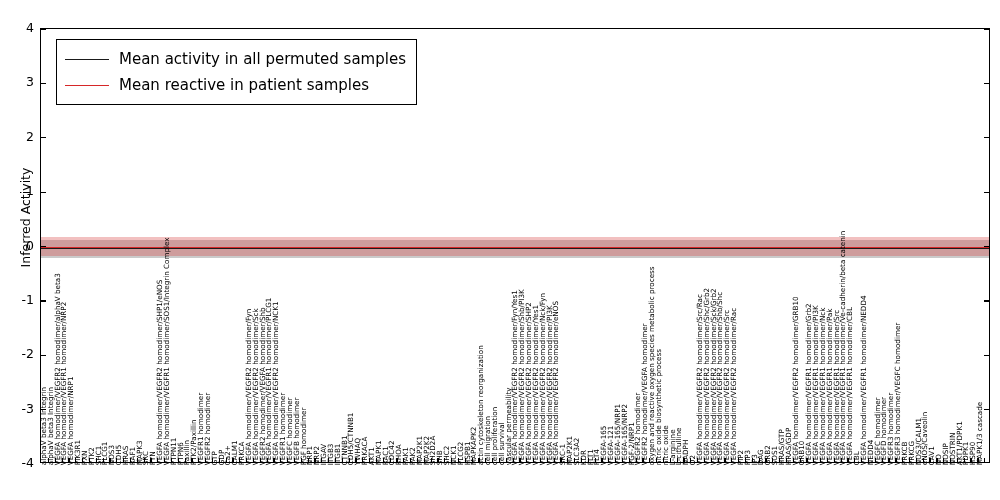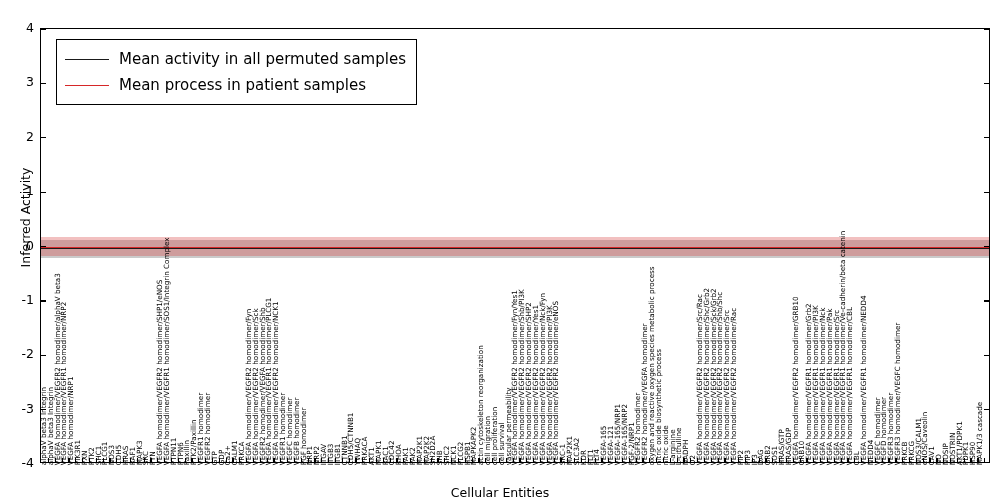--- a/index.html
+++ b/index.html
@@ -85,21 +85,20 @@
   }
   .xtick-wrap{position:absolute;bottom:-2px;height:0;}
 </style>
 </head>
 <body>
 
 <div id="chart-root">
 
 
   <div class="ylabel">Inferred Activity</div>
-  <div class="xlabel">Cellular Entities</div>
 
   <div id="ytick-container">
       <div class="ytick" style="left: 2px; top: 455px;">-4</div>
       <div class="ytick" style="left: 2px; top: 400.625px;">-3</div>
       <div class="ytick" style="left: 2px; top: 346.25px;">-2</div>
       <div class="ytick" style="left: 2px; top: 291.875px;">-1</div>
       <div class="ytick" style="left: 2px; top: 237.5px;">0</div>
       <div class="ytick" style="left: 2px; top: 183.125px;">1</div>
       <div class="ytick" style="left: 2px; top: 128.75px;">2</div>
       <div class="ytick" style="left: 2px; top: 74.375px;">3</div>
@@ -272,21 +271,21 @@
         <div class="ytick-mark r" style="top: -0.6px;"></div>
       </div>
 
     <div class="legend">
       <div class="legend-row">
         <span class="legend-swatch" style="border-top-color:#1a1a1a"></span>
         <span class="legend-text">Mean activity in all permuted samples</span>
       </div>
       <div class="legend-row">
         <span class="legend-swatch" style="border-top-color:#d62728"></span>
-        <span class="legend-text">Mean process in patient samples</span>
+        <span class="legend-text">Mean reactive in patient samples</span>
       </div>
     </div>
   </div>
 
   <div id="xtick-labels">
       <div class="xtick-wrap" style="left: 46.8345px; bottom: 35px;">
         <div class="xtick-text" style="left: 0px; bottom: 0px;">alphaV beta3 Integrin</div>
       </div>
       <div class="xtick-wrap" style="left: 53.6691px; bottom: 35px;">
         <div class="xtick-text" style="left: 0px; bottom: 0px;">alphaV beta3 Integrin</div>

